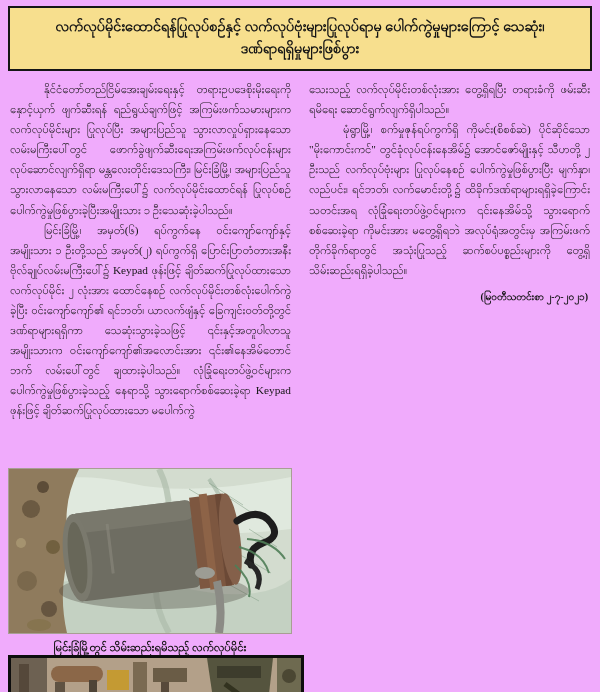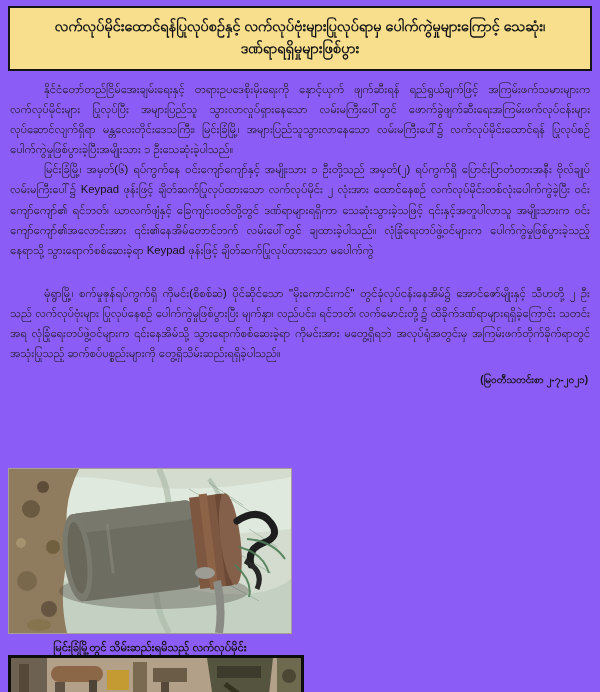--- a/index.html
+++ b/index.html
@@ -1,22 +1,22 @@
 <!DOCTYPE html>
 <html><head>
 <meta charset="utf-8">
 <style>
   * { margin: 0; padding: 0; box-sizing: border-box; }
   html, body { background: #e8e8e8; }
   .page {
     position: relative;
     width: 600px; height: 692px;
     margin: 0 auto;
-    background: #8b5cf6;
-    font-family: Liberation Sans, sans-serif;
+    background: #f0abfc;
+    font-family: Liberation Serif, serif;
     color: #121212;
     overflow: hidden;
   }
   .headline-box {
     margin: 6px 8px 8px 8px;
     background: #f7df8e;
     border: 2px solid #151515;
     padding: 7px 26px 9px 26px;
     text-align: center;
   }
@@ -25,21 +25,20 @@
     font-size: 14.5px;
     line-height: 1.55;
     color: #151515;
   }
   .columns {
     display: flex;
     gap: 18px;
     margin: 0 10px;
     height: 390px;
     overflow: hidden;
-    flex-direction: column;
   }
   .col { flex: 1 1 0; overflow: hidden; }
   .para {
     font-size: 11.3px;
     line-height: 1.78;
     text-align: justify;
     color: #161616;
   }
   .para.indent { text-indent: 34px; }
   .byline {
@@ -90,20 +89,21 @@
   <div class="headline-box">
     <div class="headline-text">လက်လုပ်မိုင်းထောင်ရန်ပြုလုပ်စဉ်နှင့် လက်လုပ်ဗုံးများပြုလုပ်ရာမှ ပေါက်ကွဲမှုများကြောင့် သေဆုံး၊ ဒဏ်ရာရရှိမှုများဖြစ်ပွား</div>
   </div>
 
   <div class="columns">
     <div class="col">
       <p class="para indent">နိုင်ငံတော်တည်ငြိမ်အေးချမ်းရေးနှင့် တရားဥပဒေစိုးမိုးရေးကို နှောင့်ယှက် ဖျက်ဆီးရန် ရည်ရွယ်ချက်ဖြင့် အကြမ်းဖက်သမားများက လက်လုပ်မိုင်းများ ပြုလုပ်ပြီး အများပြည်သူ သွားလာလှုပ်ရှားနေသော လမ်းမကြီးပေါ်တွင် ဖောက်ခွဲဖျက်ဆီးရေးအကြမ်းဖက်လုပ်ငန်းများ လုပ်ဆောင်လျက်ရှိရာ မန္တလေးတိုင်းဒေသကြီး၊ မြင်းခြံမြို့၊ အများပြည်သူသွားလာနေသော လမ်းမကြီးပေါ်၌ လက်လုပ်မိုင်းထောင်ရန် ပြုလုပ်စဉ် ပေါက်ကွဲမှုဖြစ်ပွားခဲ့ပြီးအမျိုးသား ၁ ဦးသေဆုံးခဲ့ပါသည်။</p>
       <p class="para indent">မြင်းခြံမြို့၊ အမှတ်(၆) ရပ်ကွက်နေ ဝင်းကျော်ကျော်နှင့် အမျိုးသား ၁ ဦးတို့သည် အမှတ်(၂) ရပ်ကွက်ရှိ ပြောင်းပြာတံတားအနီး ဗိုလ်ချုပ်လမ်းမကြီးပေါ်၌ Keypad ဖုန်းဖြင့် ချိတ်ဆက်ပြုလုပ်ထားသော လက်လုပ်မိုင်း ၂ လုံးအား ထောင်နေစဉ် လက်လုပ်မိုင်းတစ်လုံးပေါက်ကွဲခဲ့ပြီး ဝင်းကျော်ကျော်၏ ရင်ဘတ်၊ ယာလက်ဖျံနှင့် ခြေကျင်းဝတ်တို့တွင် ဒဏ်ရာများရရှိကာ သေဆုံးသွားခဲ့သဖြင့် ၎င်းနှင့်အတူပါလာသူ အမျိုးသားက ဝင်းကျော်ကျော်၏အလောင်းအား ၎င်း၏နေအိမ်တောင်ဘက် လမ်းပေါ်တွင် ချထားခဲ့ပါသည်။ လုံခြုံရေးတပ်ဖွဲ့ဝင်များက ပေါက်ကွဲမှုဖြစ်ပွားခဲ့သည့် နေရာသို့ သွားရောက်စစ်ဆေးခဲ့ရာ Keypad ဖုန်းဖြင့် ချိတ်ဆက်ပြုလုပ်ထားသော မပေါက်ကွဲ</p>
     </div>
     <div class="col">
+      <p class="para">သေးသည့် လက်လုပ်မိုင်းတစ်လုံးအား တွေ့ရှိရပြီး တရားခံကို ဖမ်းဆီးရမိရေး ဆောင်ရွက်လျက်ရှိပါသည်။</p>
       <p class="para indent">မုံရွာမြို့၊ စက်မှုဇုန်ရပ်ကွက်ရှိ ကိုမင်း(စိစစ်ဆဲ) ပိုင်ဆိုင်သော "မိုးကောင်းကင်" တွင်ခုံလုပ်ငန်းနေအိမ်၌ အောင်ဇော်မျိုးနှင့် သီဟတို့ ၂ ဦးသည် လက်လုပ်ဗုံးများ ပြုလုပ်နေစဉ် ပေါက်ကွဲမှုဖြစ်ပွားပြီး မျက်နှာ၊ လည်ပင်း၊ ရင်ဘတ်၊ လက်မောင်းတို့၌ ထိခိုက်ဒဏ်ရာများရရှိခဲ့ကြောင်း သတင်းအရ လုံခြုံရေးတပ်ဖွဲ့ဝင်များက ၎င်းနေအိမ်သို့ သွားရောက်စစ်ဆေးခဲ့ရာ ကိုမင်းအား မတွေ့ရှိရဘဲ အလုပ်ရုံအတွင်းမှ အကြမ်းဖက်တိုက်ခိုက်ရာတွင် အသုံးပြုသည့် ဆက်စပ်ပစ္စည်းများကို တွေ့ရှိသိမ်းဆည်းရရှိခဲ့ပါသည်။</p>
       <p class="byline">(မြဝတီသတင်းစာ ၂-၇-၂၀၂၁)</p>
     </div>
   </div>
 
   <div class="figures">
 
     <figure class="fig-left">
       <div class="photo-frame-left">
 

